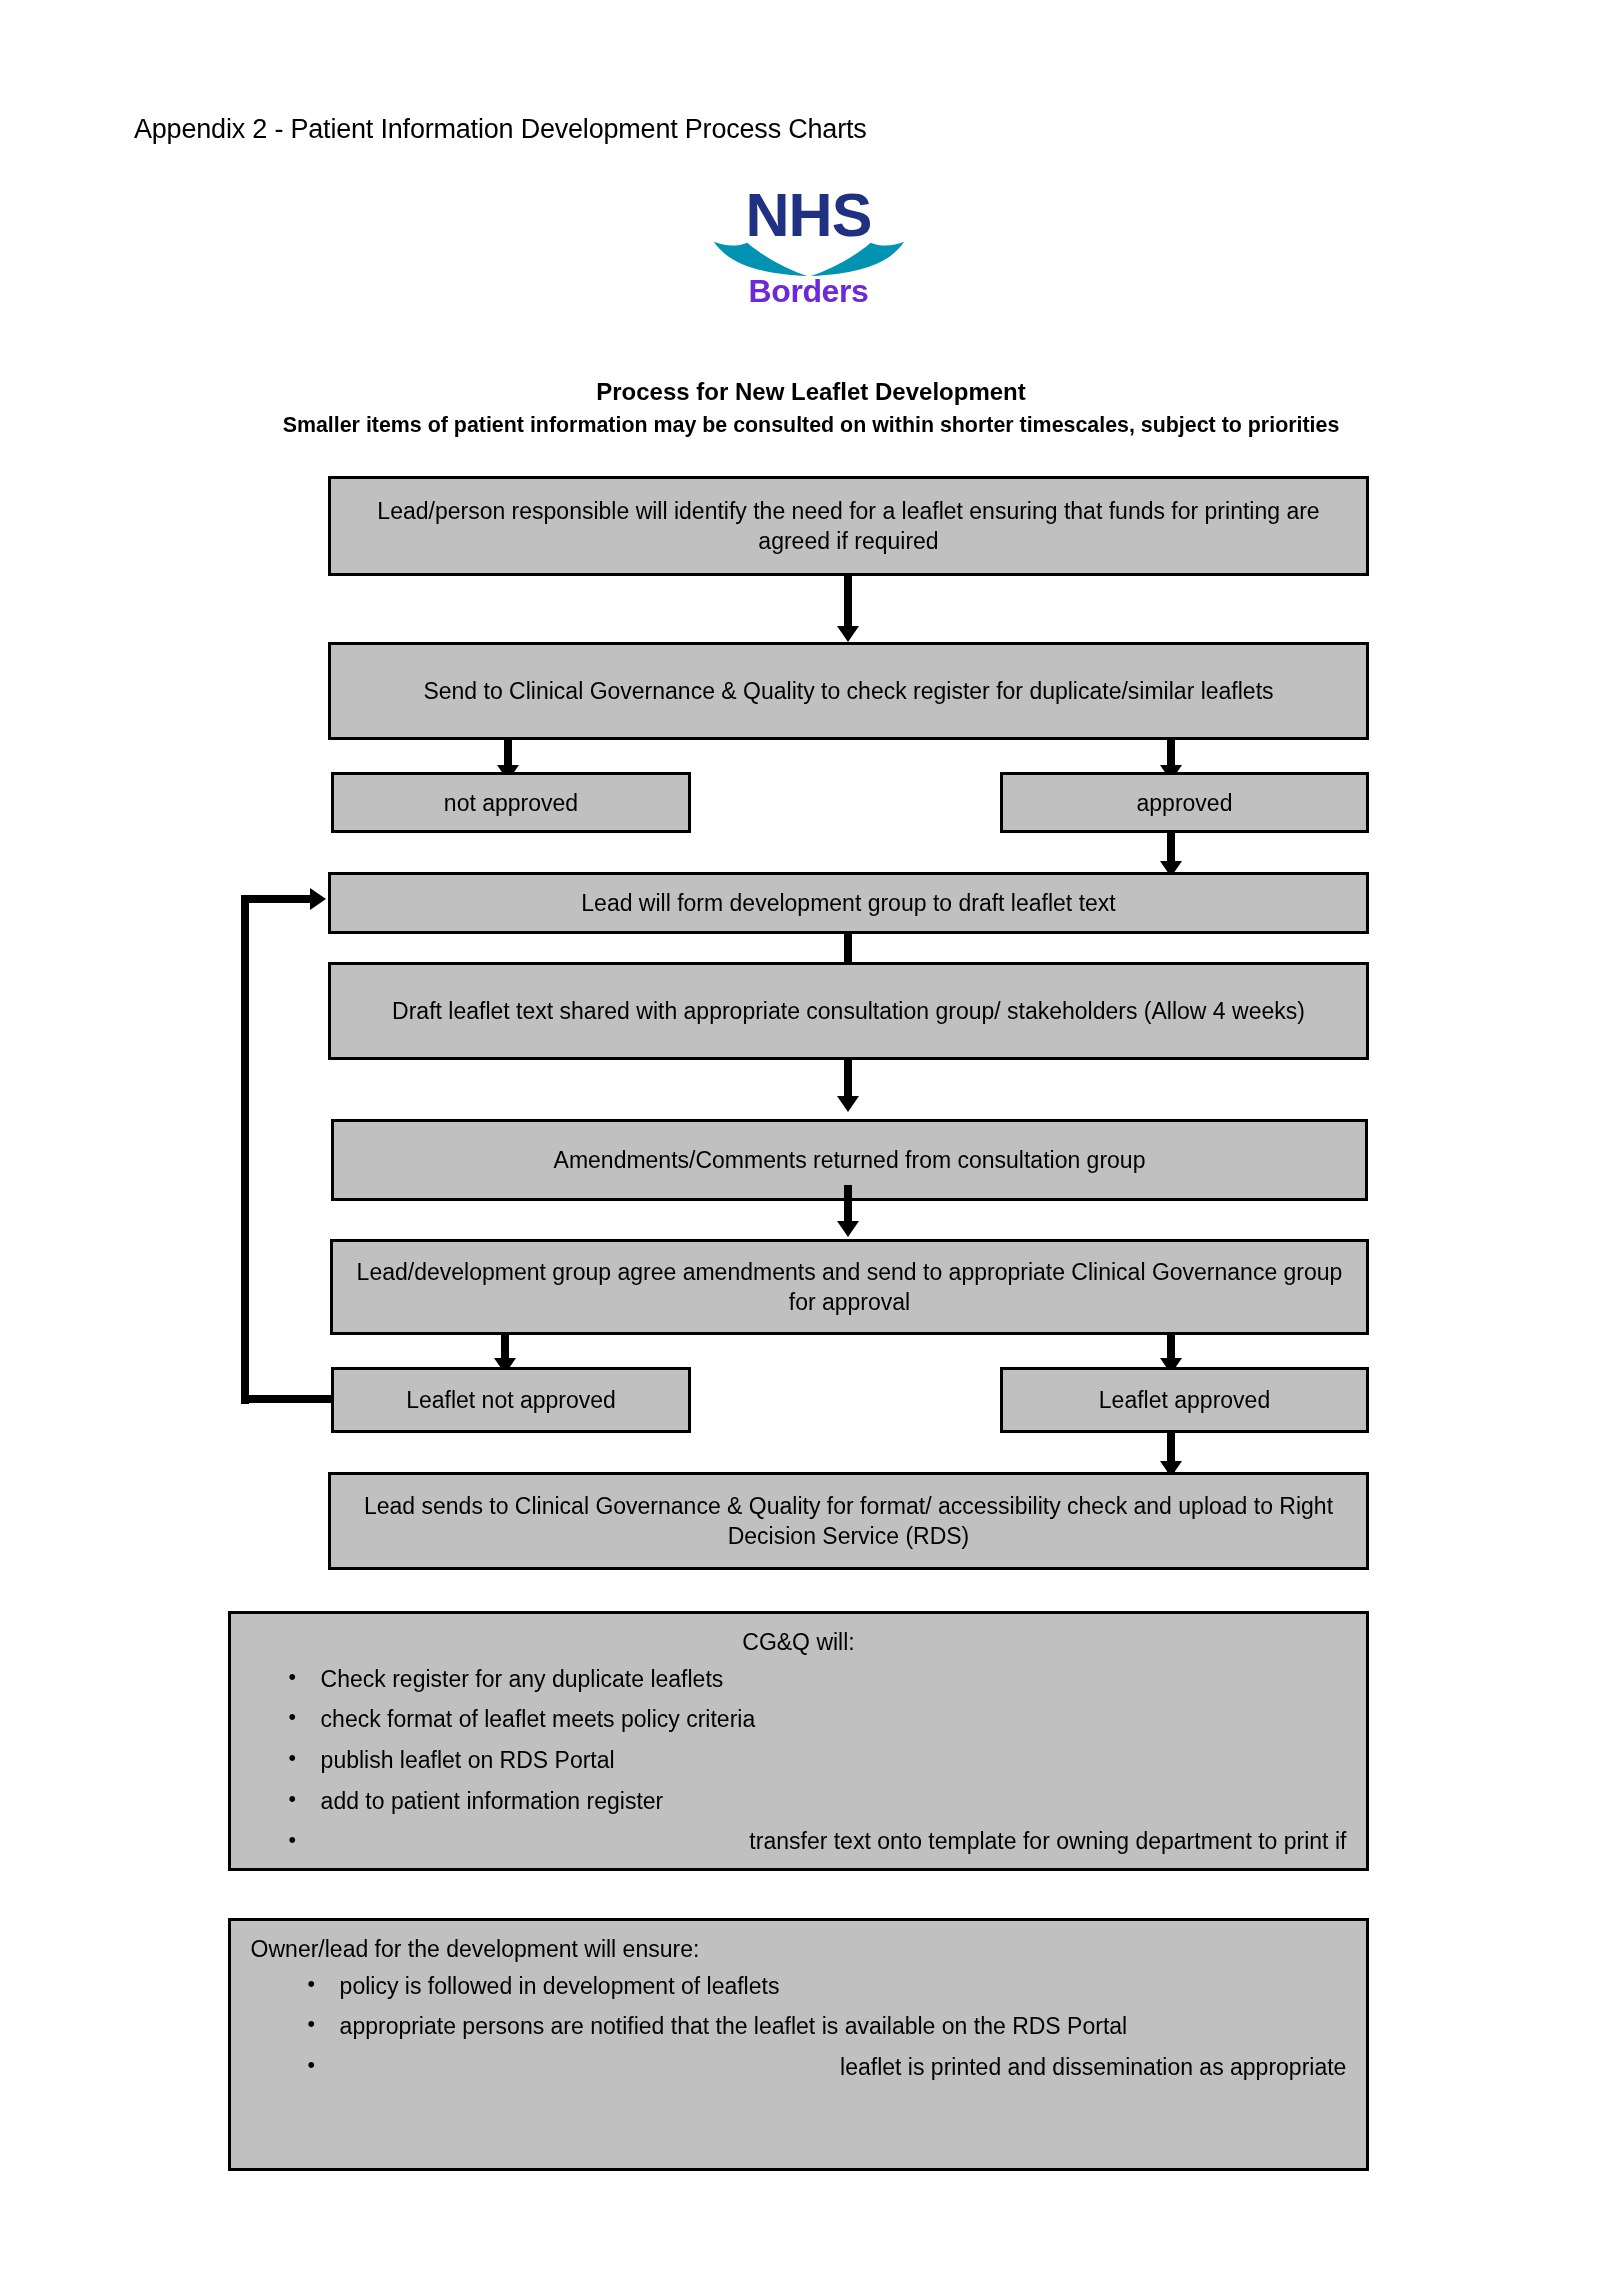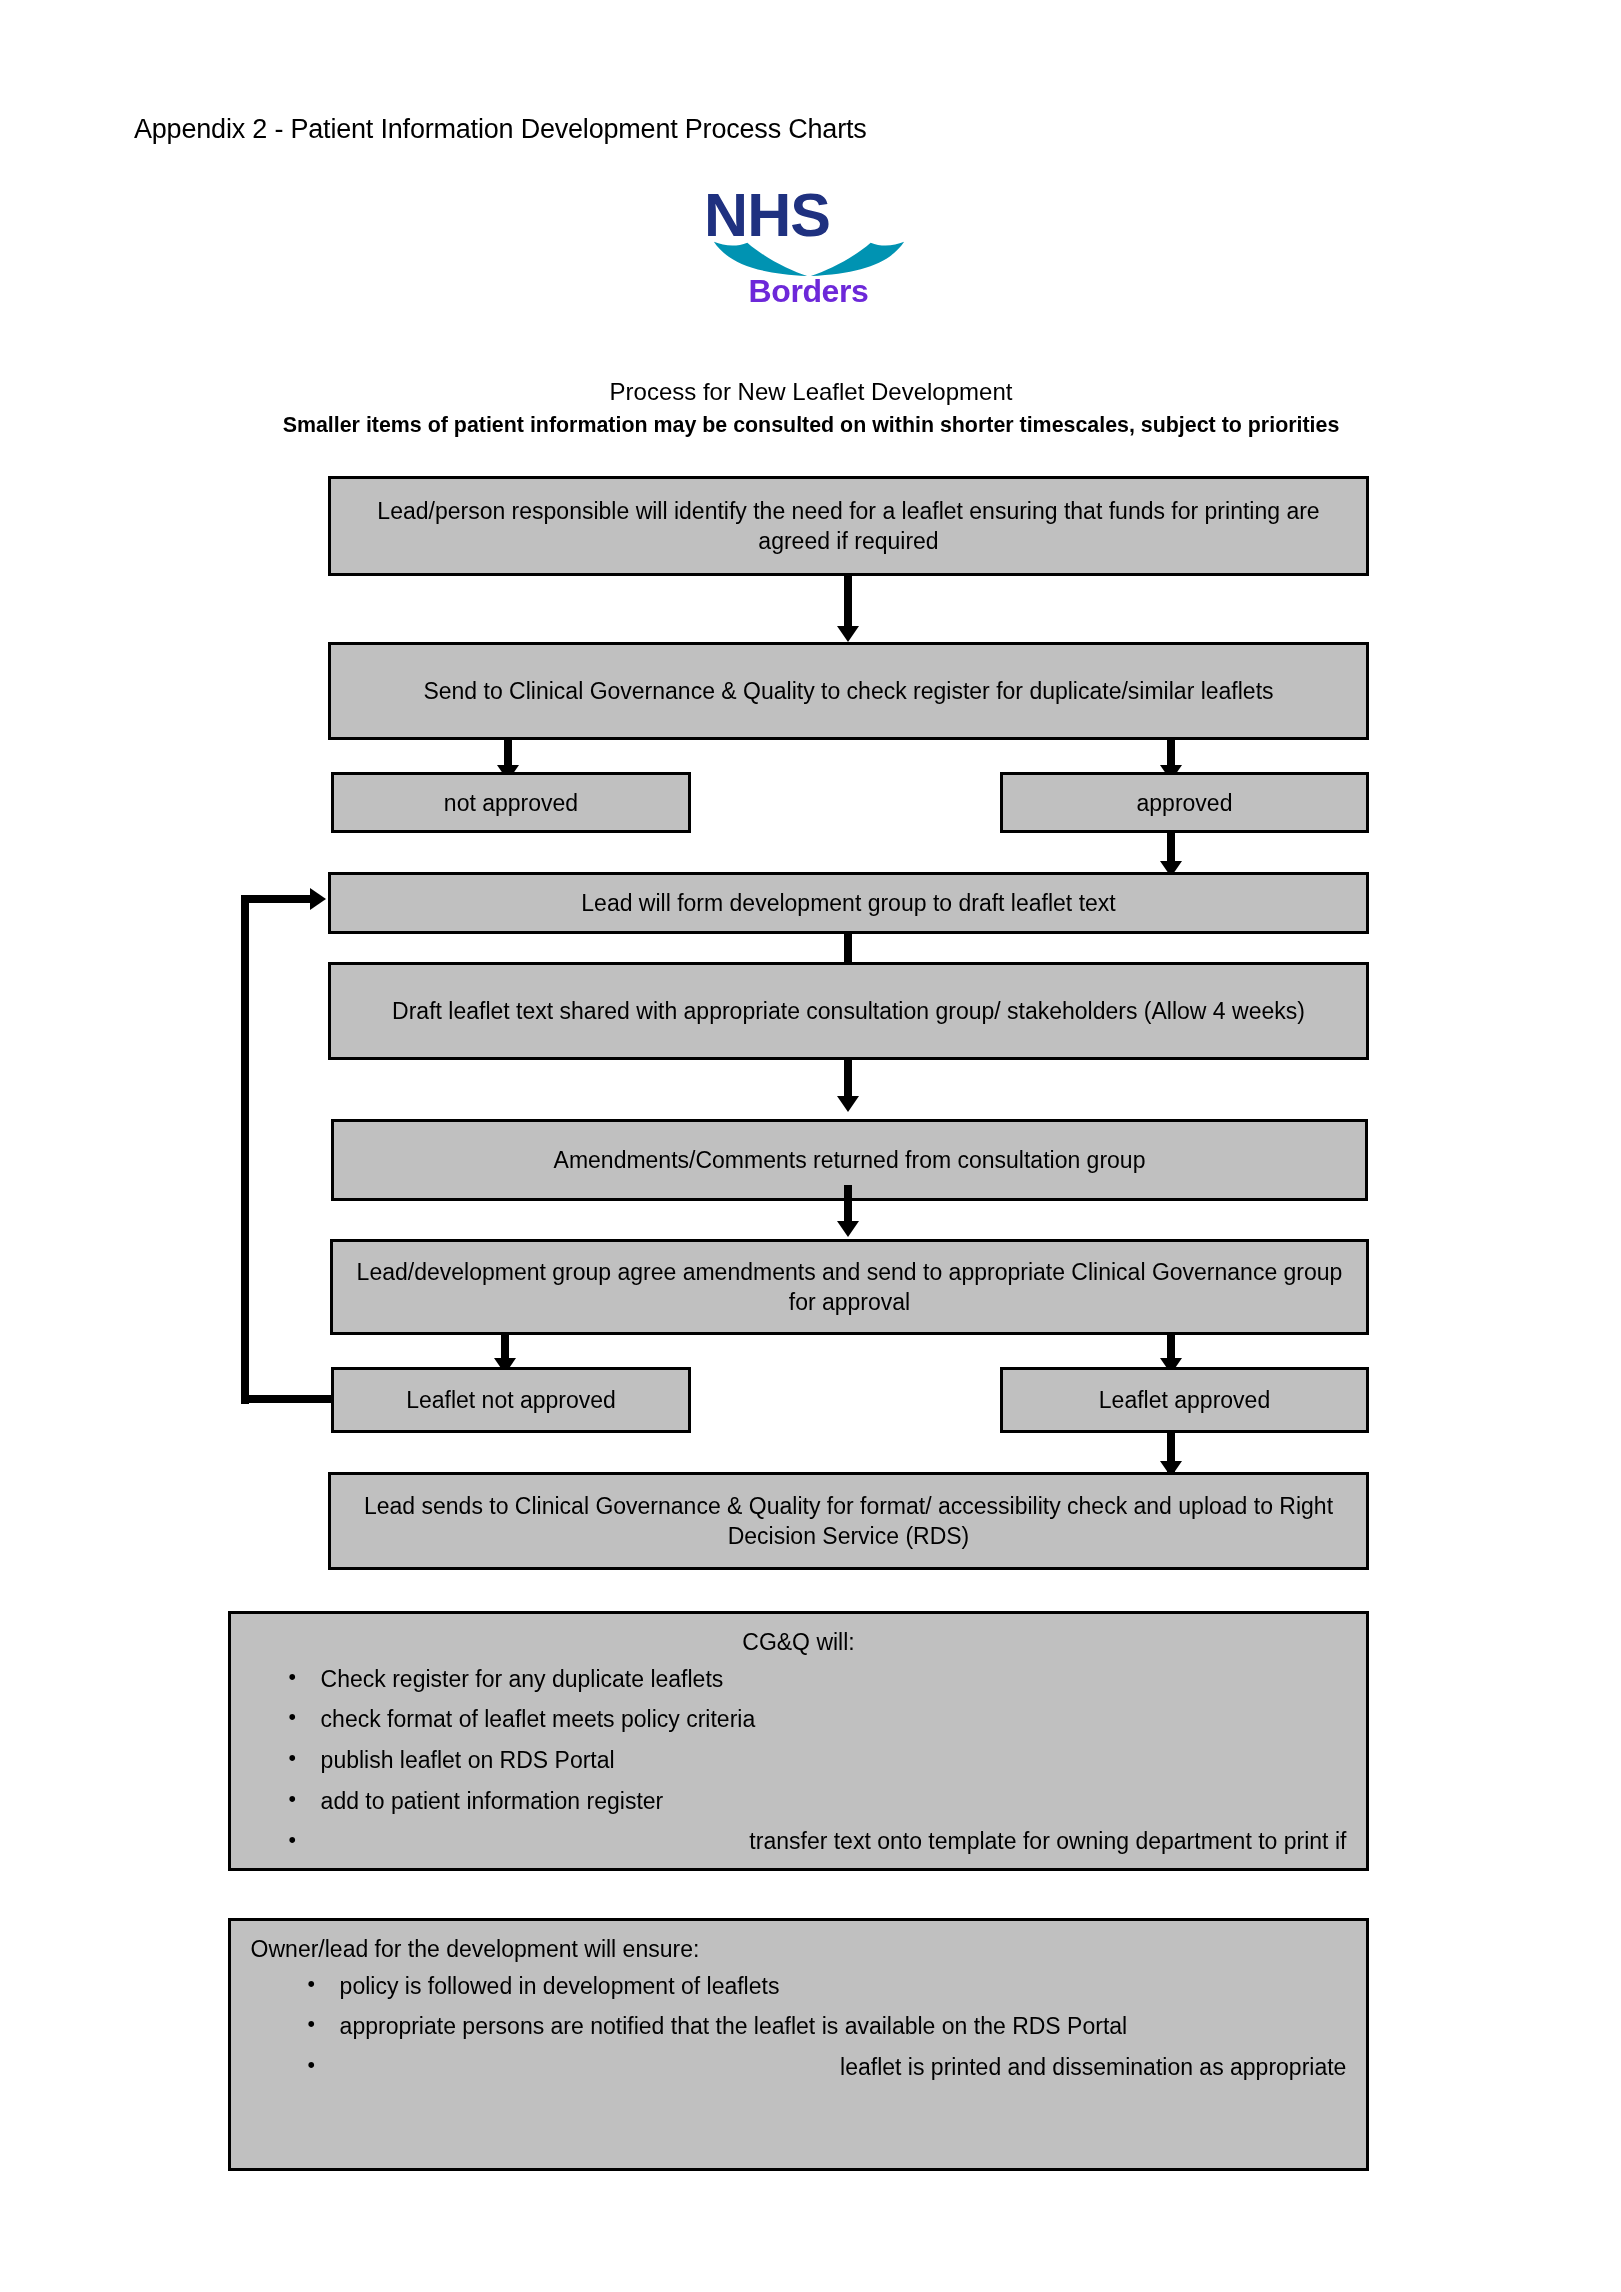--- a/index.html
+++ b/index.html
@@ -33,20 +33,21 @@
     left: 704px;
     top: 185px;
     width: 209px;
     height: 125px;
   }
   #nhs-logo .nhs-word {
     position: absolute;
     left: 0;
     top: 0;
     width: 209px;
+    text-align: center;
     font-size: 61px;
     font-weight: bold;
     line-height: 61px;
     letter-spacing: -0.9px;
     color: #1f3180;
     font-family: "Liberation Sans", sans-serif;
   }
   #nhs-logo .nhs-swoosh {
     position: absolute;
     left: 7.1px;
@@ -68,21 +69,21 @@
   }
 
   
   #process-heading {
     position: absolute;
     left: 0;
     top: 378px;
     width: 1622px;
     text-align: center;
     font-size: 24px;
-    font-weight: normal;
+    font-weight: bold;
   }
   #process-subheading {
     position: absolute;
     left: 0;
     top: 413px;
     width: 1622px;
     text-align: center;
     font-size: 21.4px;
     font-weight: bold;
   }

